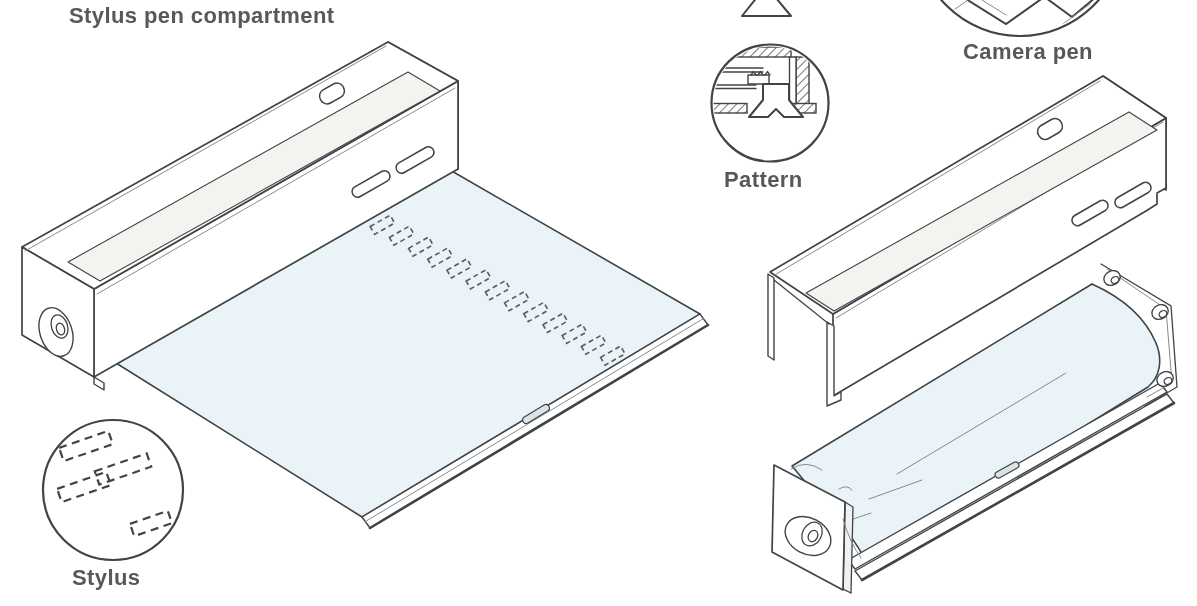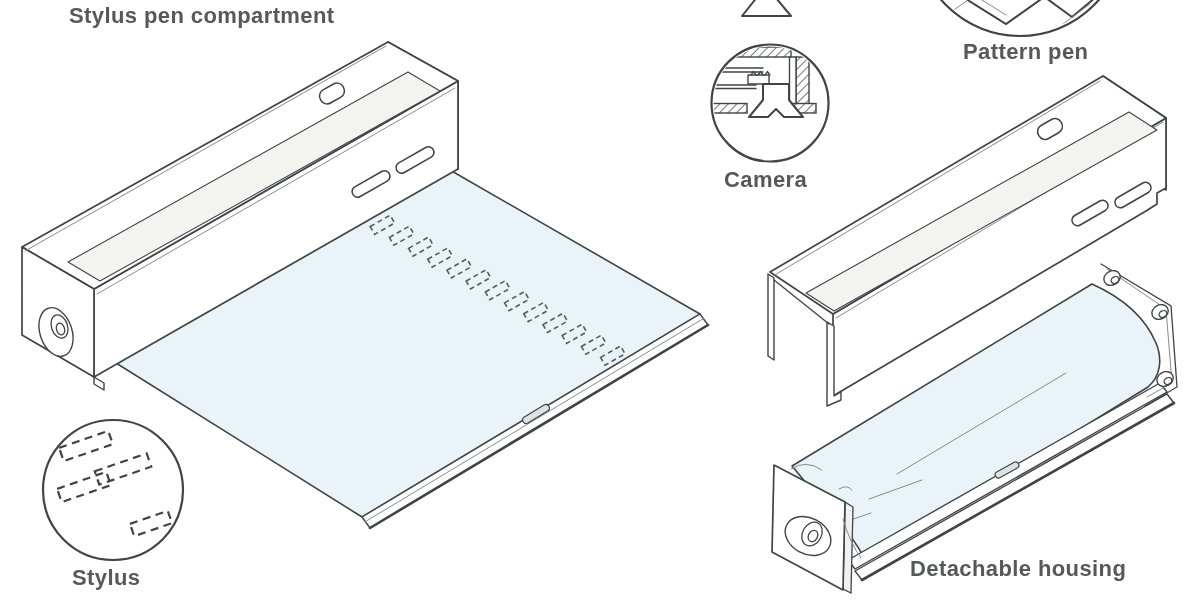--- a/index.html
+++ b/index.html
@@ -188,17 +188,16 @@
         <path class="ln-thin" d="M791,469 Q806,459 822,470"></path>
         <path class="ln-thin" d="M839,489 q8,-5 13,1"></path>
         <path class="ln-thin" d="M843,519 Q850,543 861,558"></path>
       </g>
     </g>
   </g>
 </svg>
 
 
 <div class="lbl" style="left:69px;top:4px">Stylus pen compartment</div>
-<div class="lbl" style="left:963px;top:40px">Pattern pen</div>
-<div class="lbl" style="left:724px;top:168px">Camera</div>
+<div class="lbl" style="left:963px;top:40px">Camera pen</div>
+<div class="lbl" style="left:724px;top:168px">Pattern</div>
 <div class="lbl" style="left:72px;top:566px">Stylus</div>
-<div class="lbl" style="left:910px;top:557px">Detachable housing</div>
 </div>
 
 </body></html>

